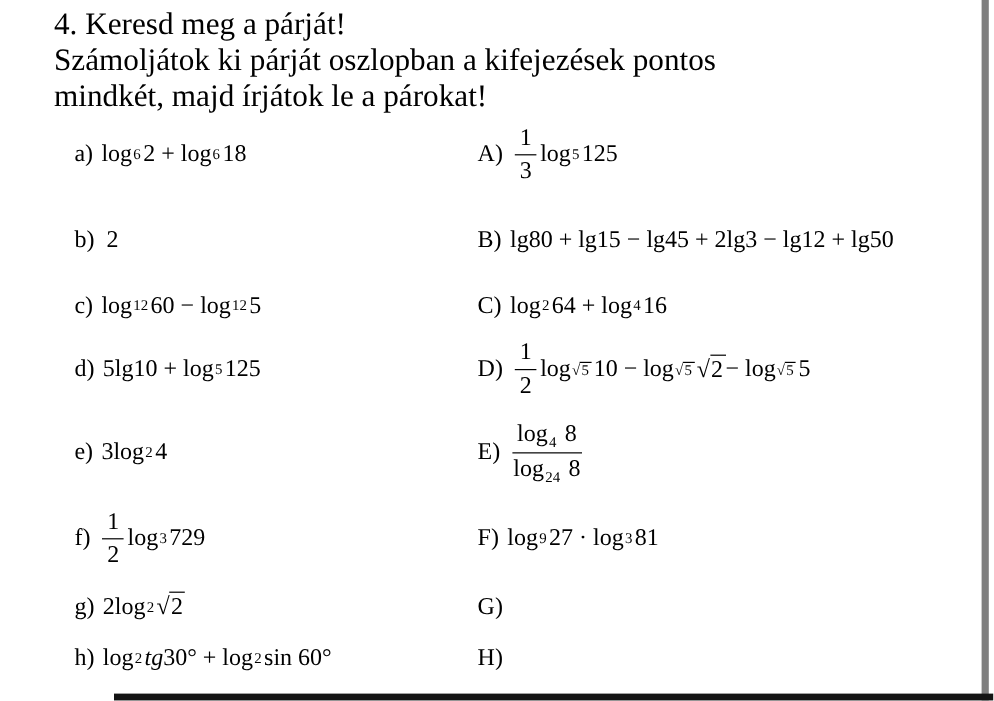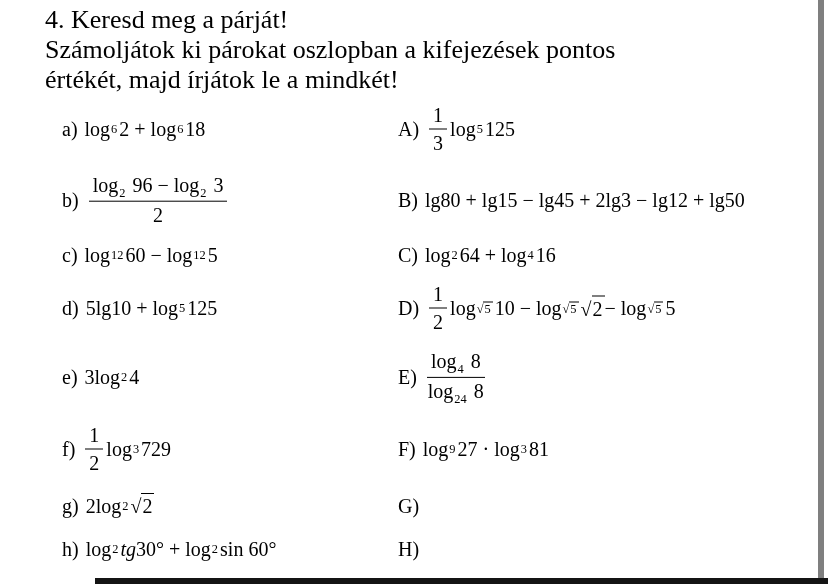--- a/index.html
+++ b/index.html
@@ -25,33 +25,32 @@
   .right-bar { position:absolute; top:0; left:818px; width:6px; height:584px; }
   .bottom-bar { position:absolute; left:95px; top:578px; width:733px; height:6px; }
 </style>
 </head>
 <body>
 
 <div class="page">
 
   <div class="header">
     <div>4. Keresd meg a párját!</div>
-    <div>Számoljátok ki párokat oszlopban a kifejezések pontos</div>
-    <div>értékét, majd írjátok le a mindkét!</div>
+    <div>Számoljátok ki párját oszlopban a kifejezések pontos</div>
+    <div>mindkét, majd írjátok le a párokat!</div>
   </div>
 
   <div class="item" style="left:62px; top:129px">
     <span class="label">a)</span>
     <span class="math">log<span class="m-sub">6</span> 2 + log<span class="m-sub">6</span> 18</span>
   </div>
   <div class="item" style="left:62px; top:200px">
     <span class="label">b)</span>
     <span class="math">
         <span class="m-frac">
-          <span class="m-num">log<span class="m-sub">2</span> 96 − log<span class="m-sub">2</span> 3</span>
           <span class="m-den">2</span>
         </span>
       </span>
   </div>
   <div class="item" style="left:62px; top:255px">
     <span class="label">c)</span>
     <span class="math">log<span class="m-sub">12</span> 60 − log<span class="m-sub">12</span> 5</span>
   </div>
   <div class="item" style="left:62px; top:308px">
     <span class="label">d)</span>

